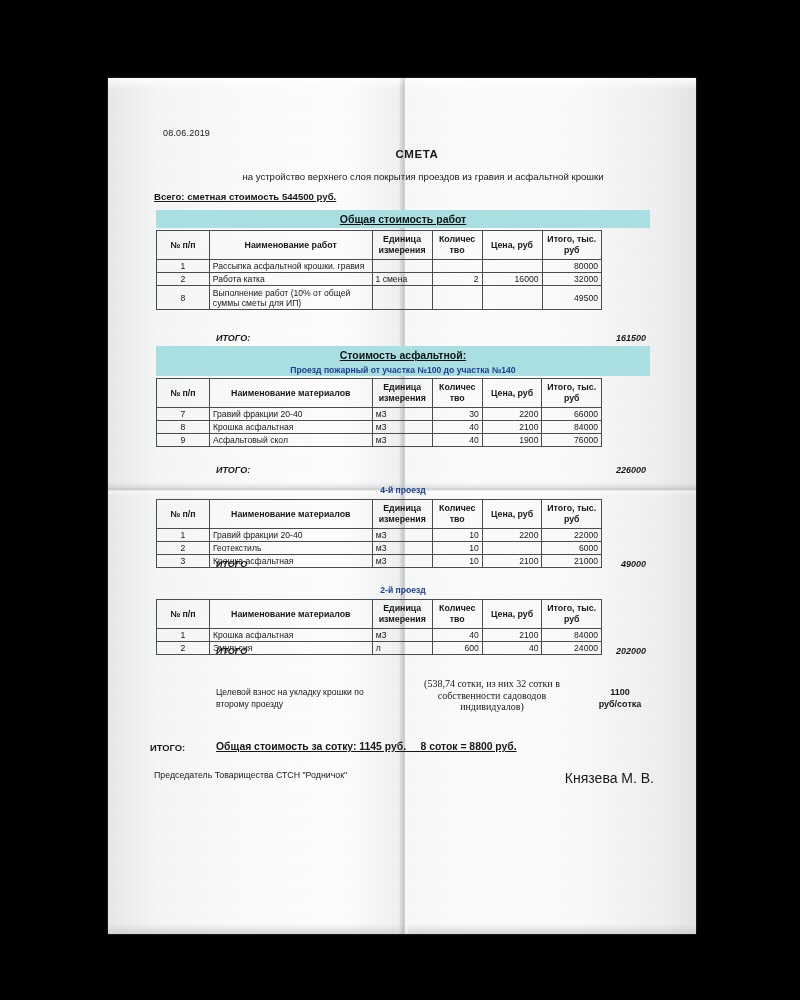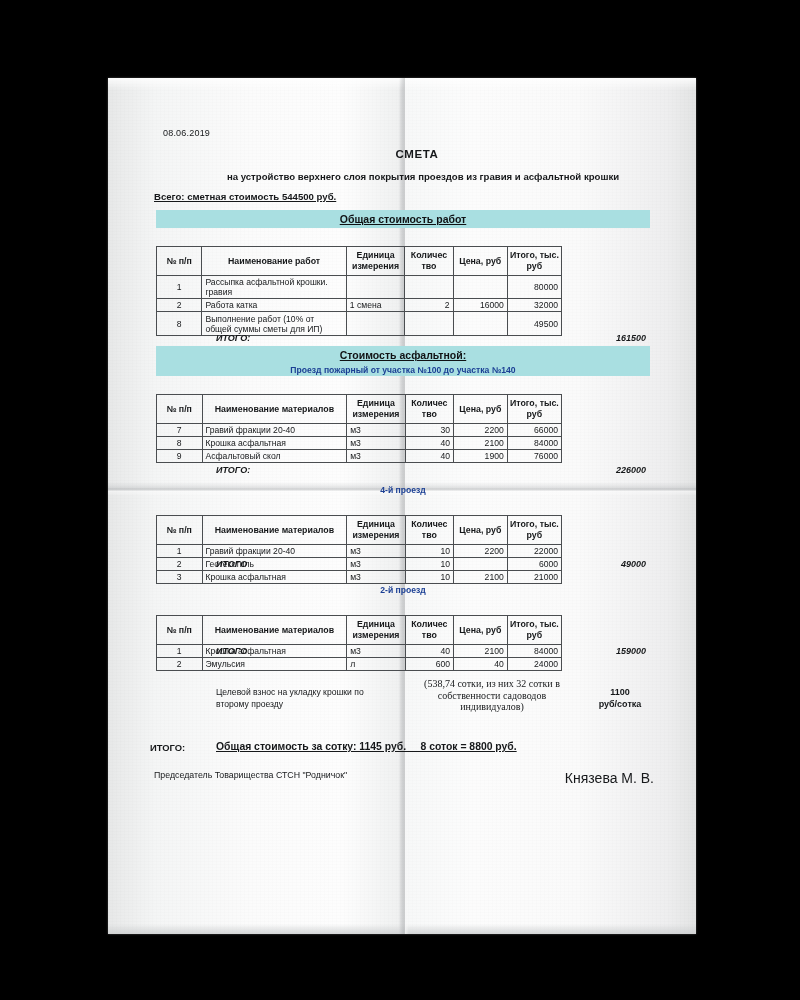--- a/index.html
+++ b/index.html
@@ -115,21 +115,21 @@
     font-weight: bold;
     letter-spacing: 0.6px;
     padding-left: 30px;
   }
 
   .doc-subtitle {
     position: absolute;
     left: 0; top: 93px; width: 100%;
     text-align: center;
     font-size: 9.6px;
-    font-weight: bold;
+    font-weight: normal;
     padding-left: 42px;
   }
 
   .total-line {
     position: absolute;
     left: 46px; top: 113px;
     font-size: 9.6px;
     font-weight: bold;
     text-decoration: underline;
   }
@@ -163,25 +163,24 @@
     text-align: center;
     font-size: 8.6px;
     font-weight: bold;
     color: #1b3f94;
   }
 
   
   table.sheet {
     position: absolute;
     left: 48px;
-    width: 406px;
+    width: 446px;
     border-collapse: collapse;
     font-size: 8.6px;
     background: transparent;
-    margin-top: 16px;
   }
   table.sheet th,
   table.sheet td {
     border: 1px solid #4a4d50;
     padding: 1px 3px;
     font-weight: normal;
     vertical-align: middle;
   }
   table.sheet th {
     font-weight: bold;
@@ -474,21 +473,21 @@
             <td class="l">л</td>
             <td class="r">600</td>
             <td class="r">40</td>
             <td class="r">24000</td>
           </tr>
         </tbody>
       </table>
 
       <div class="itogo" style="left:48px; top:568px;">
         <span class="lab">ИТОГО</span>
-        <span class="val">159000</span>
+        <span class="val">202000</span>
       </div>
 
       <div class="fee-left" style="top:608px;">Целевой взнос на укладку крошки по второму проезду</div>
       <div class="fee-mid" style="top:600px;">(538,74 сотки, из них 32 сотки в собственности садоводов индивидуалов)</div>
       <div class="fee-right" style="top:608px;">
         <div>1100</div>
         <div>руб/сотка</div>
       </div>
 
       <div class="grand-label">ИТОГО:</div>

